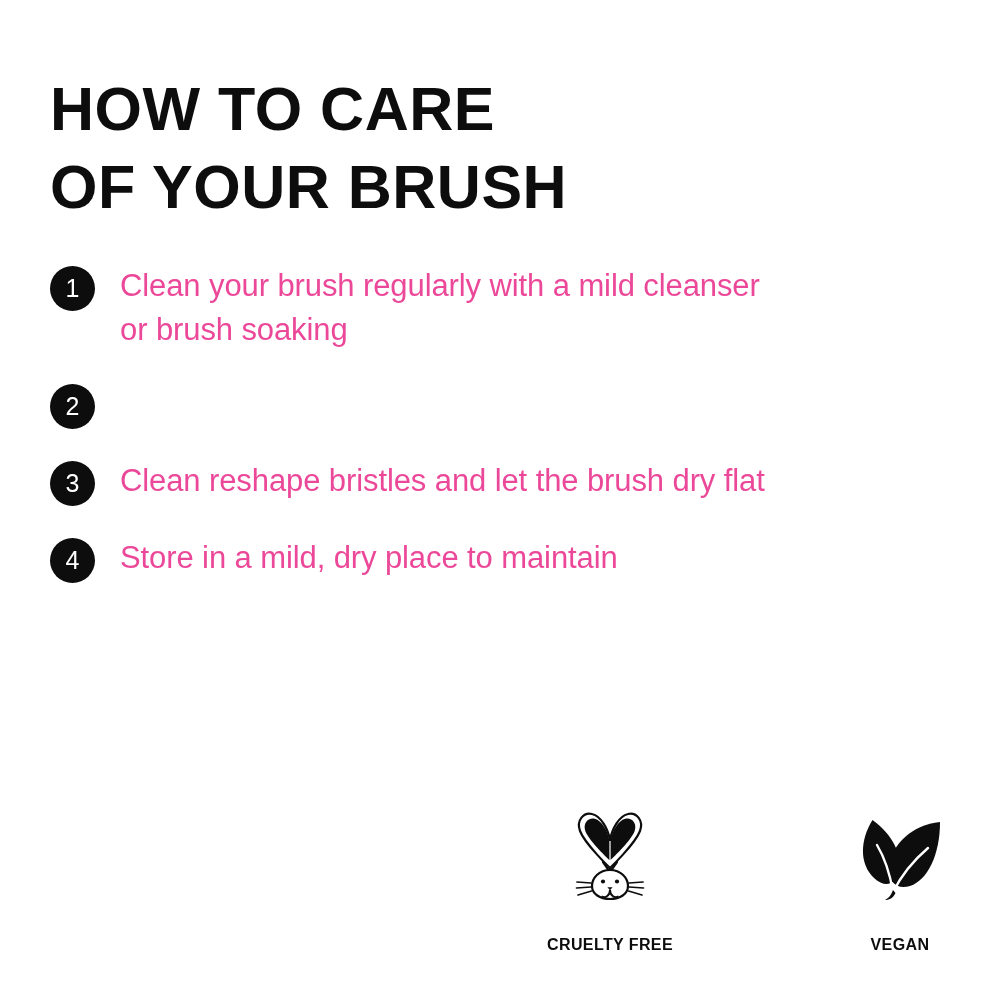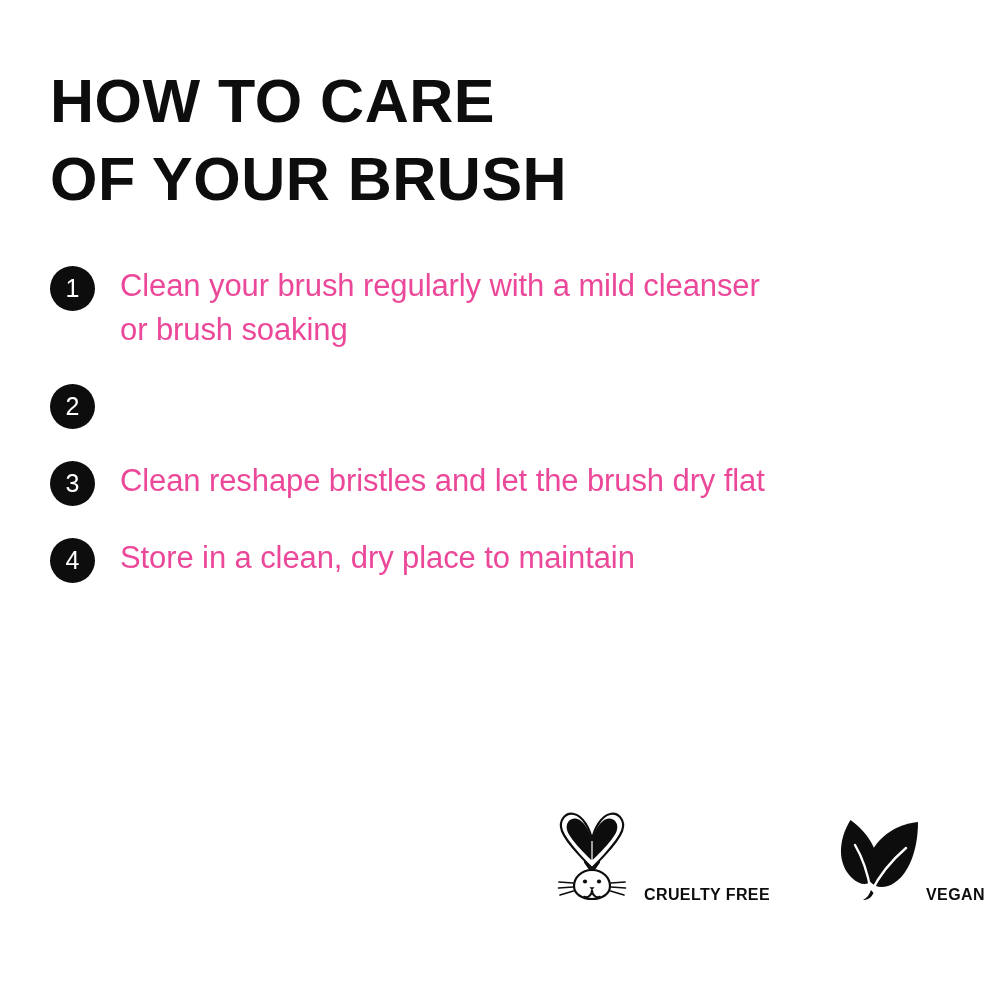--- a/index.html
+++ b/index.html
@@ -20,21 +20,21 @@
     position: relative;
     width: 1000px;
     height: 1000px;
     background: #ffffff;
   }
 
   
   .heading {
     position: absolute;
     left: 50px;
-    top: 62px;
+    top: 70px;
     font-size: 61px;
     font-weight: 700;
     letter-spacing: 0.5px;
     line-height: 78px;
     color: #0d0d0d;
     text-transform: uppercase;
   }
   .heading-line { display: block; white-space: nowrap; }
 
   
@@ -84,23 +84,24 @@
     left: 540px;
     top: 808px;
     width: 430px;
     display: flex;
     justify-content: space-between;
     align-items: flex-end;
   }
 
   .cert {
     display: flex;
-    flex-direction: row;
-    align-items: flex-end;
+    flex-direction: column;
+    align-items: center;
     width: 140px;
+    gap: 18px;
   }
 
   .cert-icon {
     height: 96px;
     display: flex;
     align-items: flex-end;
     justify-content: center;
   }
   .cert-icon svg { display: block; }
 
@@ -141,21 +142,21 @@
     <li class="step">
       <span class="step-badge">3</span>
       <span class="step-text">
         <span class="step-text-line">Clean reshape bristles and let the brush dry flat</span>
       </span>
     </li>
 
     <li class="step">
       <span class="step-badge">4</span>
       <span class="step-text">
-        <span class="step-text-line">Store in a clean, dry place to maintain</span>
+        <span class="step-text-line">Store in a mild, dry place to maintain</span>
       </span>
     </li>
 
   </ol>
 
   <div class="cert-row">
 
     <div class="cert">
       <div class="cert-icon">
         <svg width="104" height="96" viewBox="0 0 104 96" aria-hidden="true">

